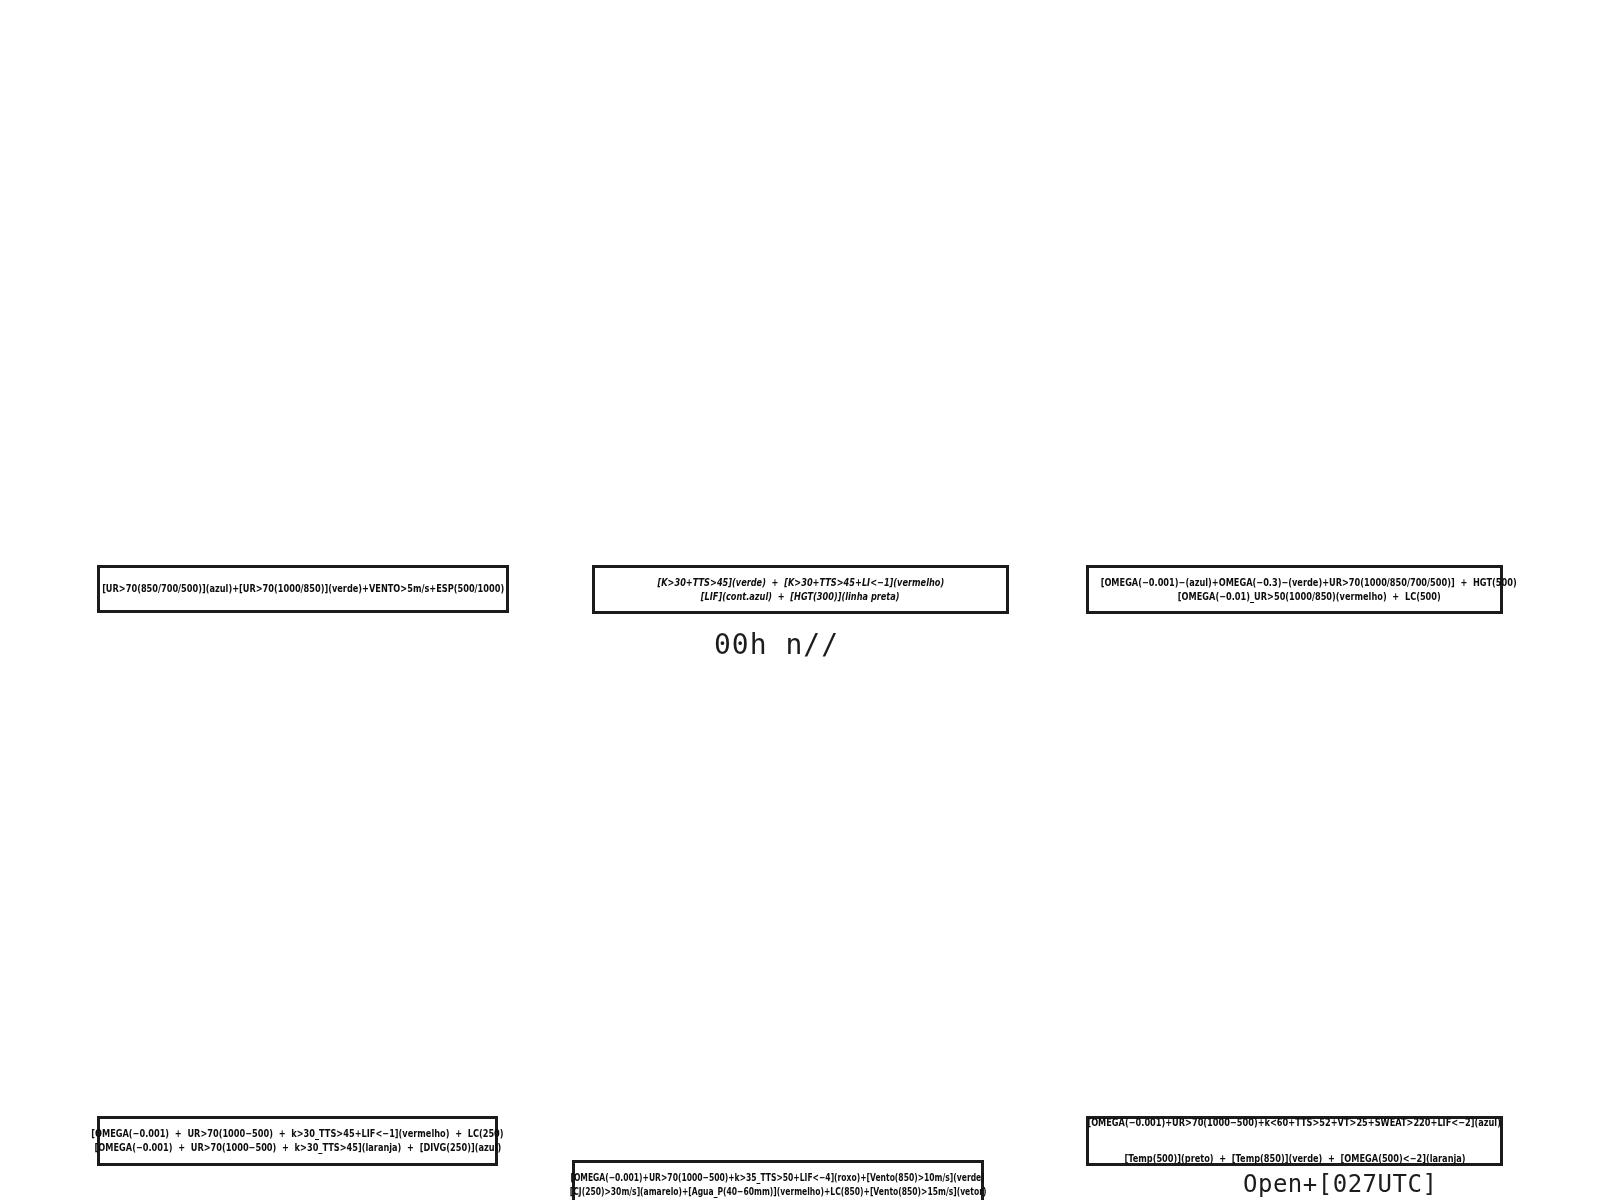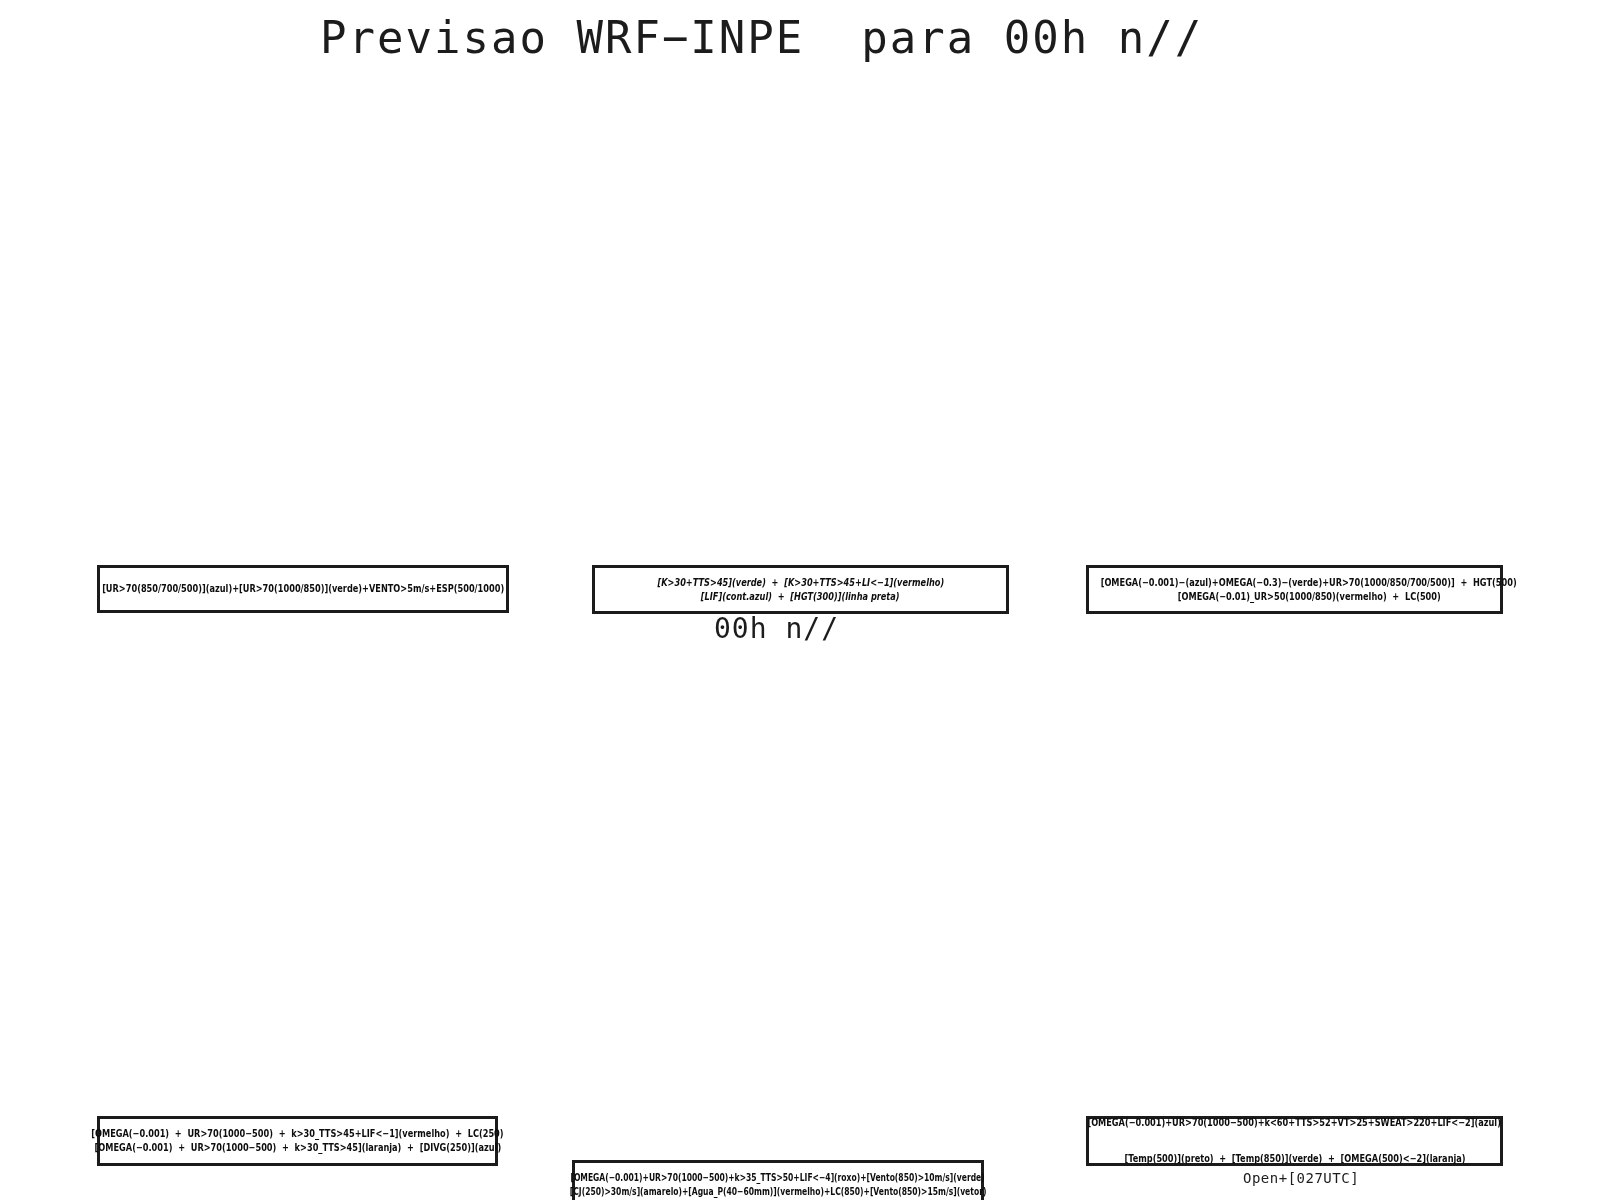--- a/index.html
+++ b/index.html
@@ -23,28 +23,28 @@
     white-space: pre;
   }
   #page-title {
     left: 320px;
     top: 12px;
     font-size: 44px;
     letter-spacing: 2px;
   }
   #frame-label {
     left: 714px;
-    top: 612px;
+    top: 628px;
     font-size: 28px;
     letter-spacing: 1px;
   }
   #footer-label {
     left: 1243px;
     top: 1170px;
-    font-size: 14px;
+    font-size: 24px;
     letter-spacing: 0.5px;
   }
   .legend-box {
     position: absolute;
     box-sizing: border-box;
     border: 3px solid #1b1b1b;
     background: #ffffff;
     display: flex;
     flex-direction: column;
     align-items: center;
@@ -69,21 +69,20 @@
   #box-top-right   { left: 1086px; top: 565px;  width: 417px; height: 49px; padding-left: 29px; }
   #box-bottom-left   { left: 97px;   top: 1116px; width: 401px; height: 50px; }
   #box-bottom-center { left: 572px;  top: 1160px; width: 412px; height: 50px; }
   #box-bottom-right  { left: 1086px; top: 1116px; width: 417px; height: 50px; gap: 22px; }
 </style>
 </head>
 <body>
 
 <div id="canvas">
 
-  <div id="page-title" class="thin-text">Previsao WRF−INPE  para 00h n//</div>
 
   <div id="box-top-left" class="legend-box">
     <div class="legend-line">[UR&gt;70(850/700/500)](azul)+[UR&gt;70(1000/850)](verde)+VENTO&gt;5m/s+ESP(500/1000)</div>
   </div>
 
   <div id="box-top-center" class="legend-box">
     <div class="legend-line">[K&gt;30+TTS&gt;45](verde)  +  [K&gt;30+TTS&gt;45+LI&lt;−1](vermelho)</div>
     <div class="legend-line">[LIF](cont.azul)  +  [HGT(300)](linha preta)</div>
   </div>
 

